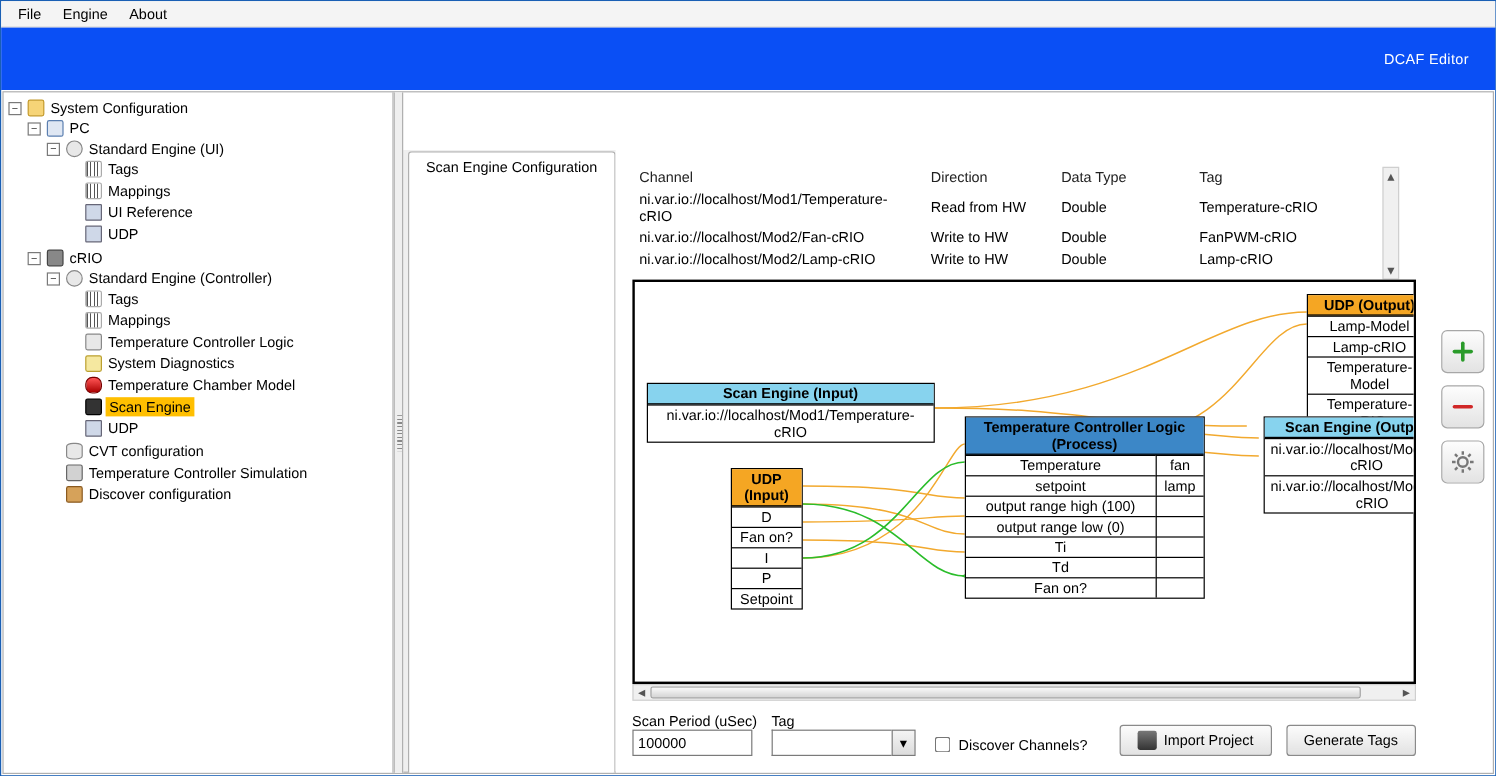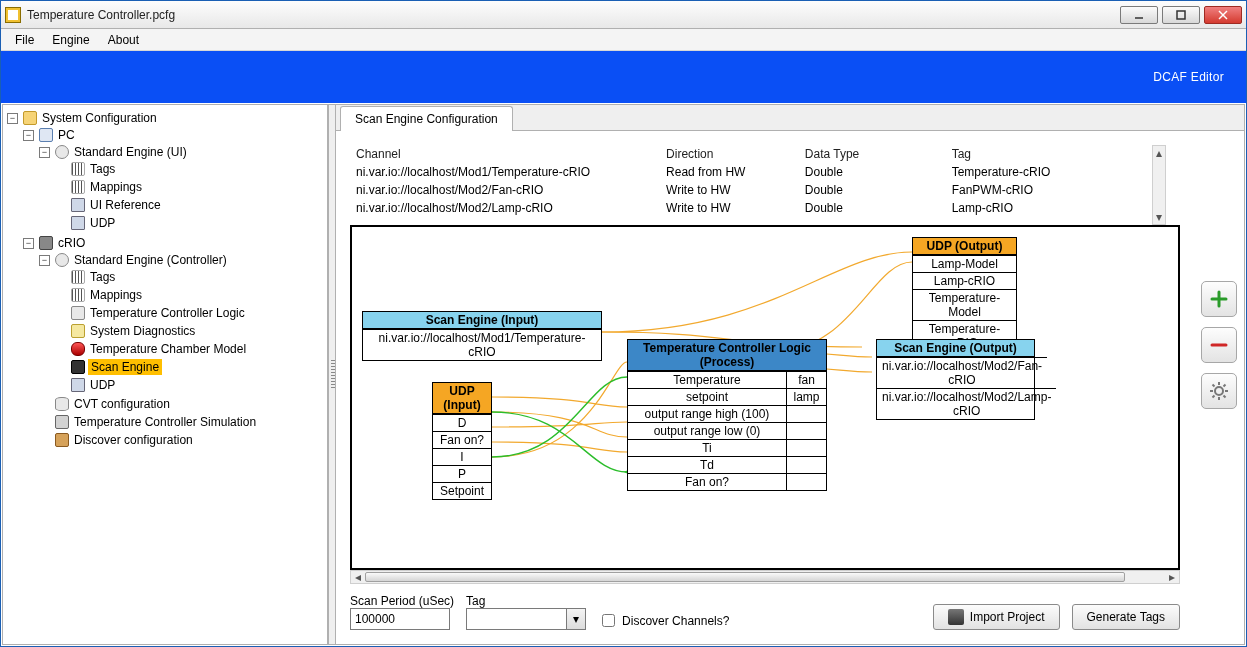--- a/index.html
+++ b/index.html
@@ -45,21 +45,21 @@
   .ticon.rio{ background:#888; border-color:#444;}
   .ticon.dog{ background:#d6a25a; border-color:#8a5a20;}
   .node.sel > .lbl { background:#ffbf00; padding:0 3px; }
   .lbl { padding:0 2px; }
 
   
   .splitter{ width:8px; background:#efefef; border-left:1px solid #b0b0b0; border-right:1px solid #b0b0b0; cursor:col-resize; position:relative;}
   .splitter:after{content:"";position:absolute;left:2px;top:50%;width:4px;height:30px;transform:translateY(-50%);background:repeating-linear-gradient(#888 0 1px,transparent 1px 3px);}
 
   
-  .right-pane{ flex:1; display:flex; flex-direction:column; min-width:0;}
+  .right-pane{ flex:1; display:flex; flex-direction:row; min-width:0;margin-top:48px;}
   .tabrow{ display:flex; border-bottom:1px solid #b0b0b0; background:#efefef; padding-left:4px;}
   .tab{ padding:5px 14px; background:#fdfdfd; border:1px solid #b0b0b0; border-bottom:0; border-radius:3px 3px 0 0; position:relative; top:1px; cursor:pointer;}
   .tab.active{ background:#fff;}
 
   .tab-body{ flex:1; position:relative; display:flex; min-height:0;}
   .content{ flex:1; padding:14px; display:flex; flex-direction:column; min-height:0; overflow:hidden;}
 
   
   .chan-table{ width:100%; border-collapse:collapse; margin-bottom:8px;}
   .chan-table th, .chan-table td{ text-align:left; padding:2px 6px; font-weight:400;}
@@ -100,42 +100,20 @@
   .field .sel button{ width:20px; border:1px solid #7a7a7a; background:linear-gradient(#f4f4f4,#dcdcdc); cursor:pointer;}
   .chk{ display:flex; align-items:center; gap:4px;}
   .btn{ height:26px; padding:0 14px; border:1px solid #8a8a8a; border-radius:3px; background:linear-gradient(#fcfcfc,#e2e2e2); cursor:pointer; display:flex; align-items:center; gap:6px;}
   .btn .bicon{ width:16px; height:16px; background:#555; border-radius:2px; background:linear-gradient(#777,#333);}
 </style>
 </head>
 <body>
 
 <div class="window">
 
-  <div class="titlebar">
-    <span class="app-icon"></span>
-    <span class="title">Temperature Controller.pcfg</span>
-    <div class="winbtns">
-      <div class="winbtn">
-          <svg viewBox="0 0 10 10">
-            <line x1="1" y1="8" x2="9" y2="8" stroke="#333" stroke-width="1.5"></line>
-          </svg>
-        </div>
-      <div class="winbtn">
-          <svg viewBox="0 0 10 10">
-            <rect x="1" y="1" width="8" height="8" fill="none" stroke="#333" stroke-width="1.5"></rect>
-          </svg>
-        </div>
-      <div class="winbtn close">
-          <svg viewBox="0 0 10 10">
-            <line x1="1" y1="1" x2="9" y2="9" stroke="#fff" stroke-width="1.5"></line>
-            <line x1="9" y1="1" x2="1" y2="9" stroke="#fff" stroke-width="1.5"></line>
-          </svg>
-        </div>
-    </div>
-  </div>
 
   <div class="menubar">
     <div class="menuitem">File</div>
     <div class="menuitem">Engine</div>
     <div class="menuitem">About</div>
   </div>
 
   <div class="banner">
     <span>DCAF Editor</span>
   </div>

